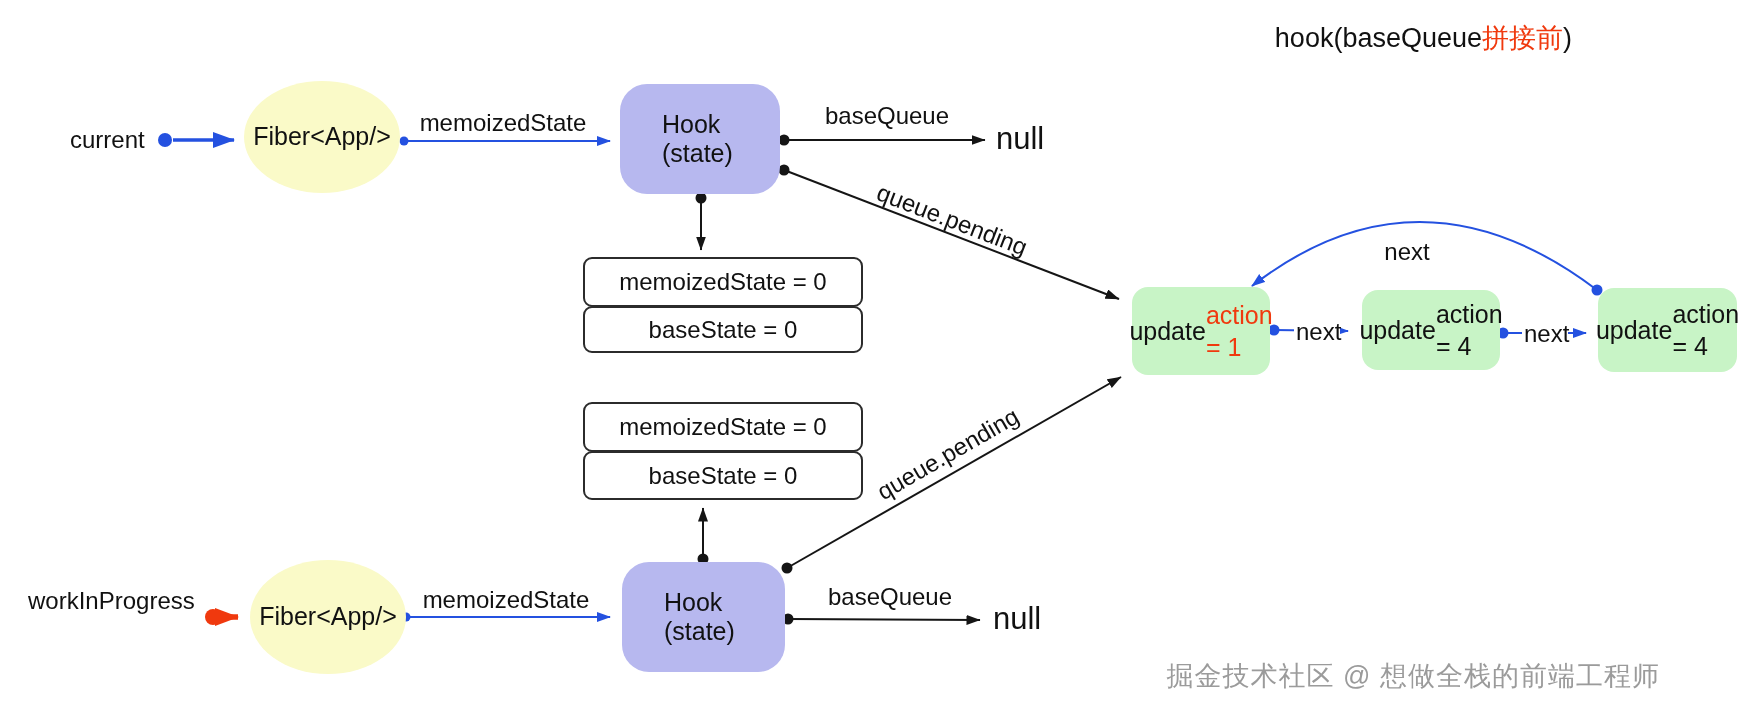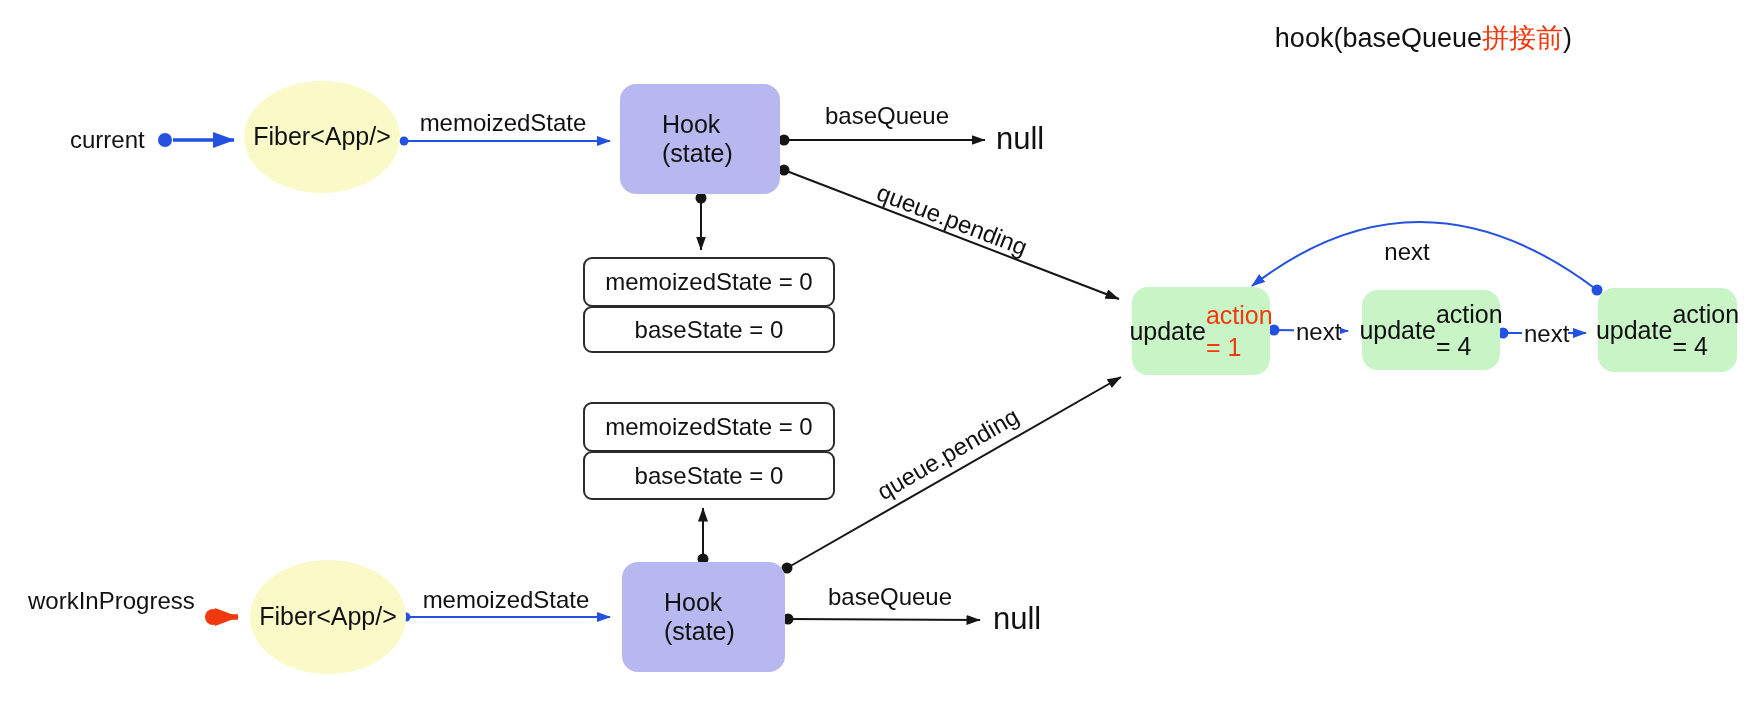--- a/index.html
+++ b/index.html
@@ -14,27 +14,27 @@
   .title { left:0; top:20px; width:1572px; text-align:right; font-size:27px; }
   .title .hl { color:#f0390e; }
   .fiber {
     position:absolute; background:#fafac8; border-radius:50%;
     display:flex; flex-direction:row; align-items:center; justify-content:center;
     font-size:25px; line-height:1.25; color:#111;
   }
   .fiber.top { left:244px; top:81px; width:156px; height:112px; }
   .fiber.bottom { left:250px; top:560px; width:156px; height:114px; }
   .hook {
-    position:absolute; background:#b7b8ef; border-radius:16px;
+    position:absolute; background:#b7b8ef; border-radius:27px;
     display:flex; align-items:center; justify-content:center; font-size:25px;padding-left:42px;
   }
   .hook.top { left:620px; top:84px; width:160px; height:110px; }
   .hook.bottom { left:622px; top:562px; width:163px; height:110px; }
   .sbox {
-    position:absolute; left:583px; width:252px; background:#fff;
+    position:absolute; left:583px; width:280px; background:#fff;
     border:2px solid #2b2b2b; border-radius:9px;
     display:flex; align-items:center; justify-content:center; font-size:24px;
   }
   .sbox.t1 { top:257px; height:50px; }
   .sbox.t2 { top:306px; height:47px; }
   .sbox.b1 { top:402px; height:50px; }
   .sbox.b2 { top:451px; height:49px; }
   .update {
     position:absolute; background:#c8f4c6; border-radius:16px;
     display:flex; flex-direction:row; align-items:center; justify-content:center;
@@ -185,14 +185,15 @@
   </div>
   <div class="update u3">
     <div>update</div>
     <div class="act">action = 4</div>
   </div>
 
   <div class="lbl ctr next1">next</div>
   <div class="lbl ctr next2">next</div>
   <div class="lbl ctr next3">next</div>
 
+  <div class="watermark">掘金技术社区 @ 想做全栈的前端工程师</div>
 
 </div>
 
 </body></html>

